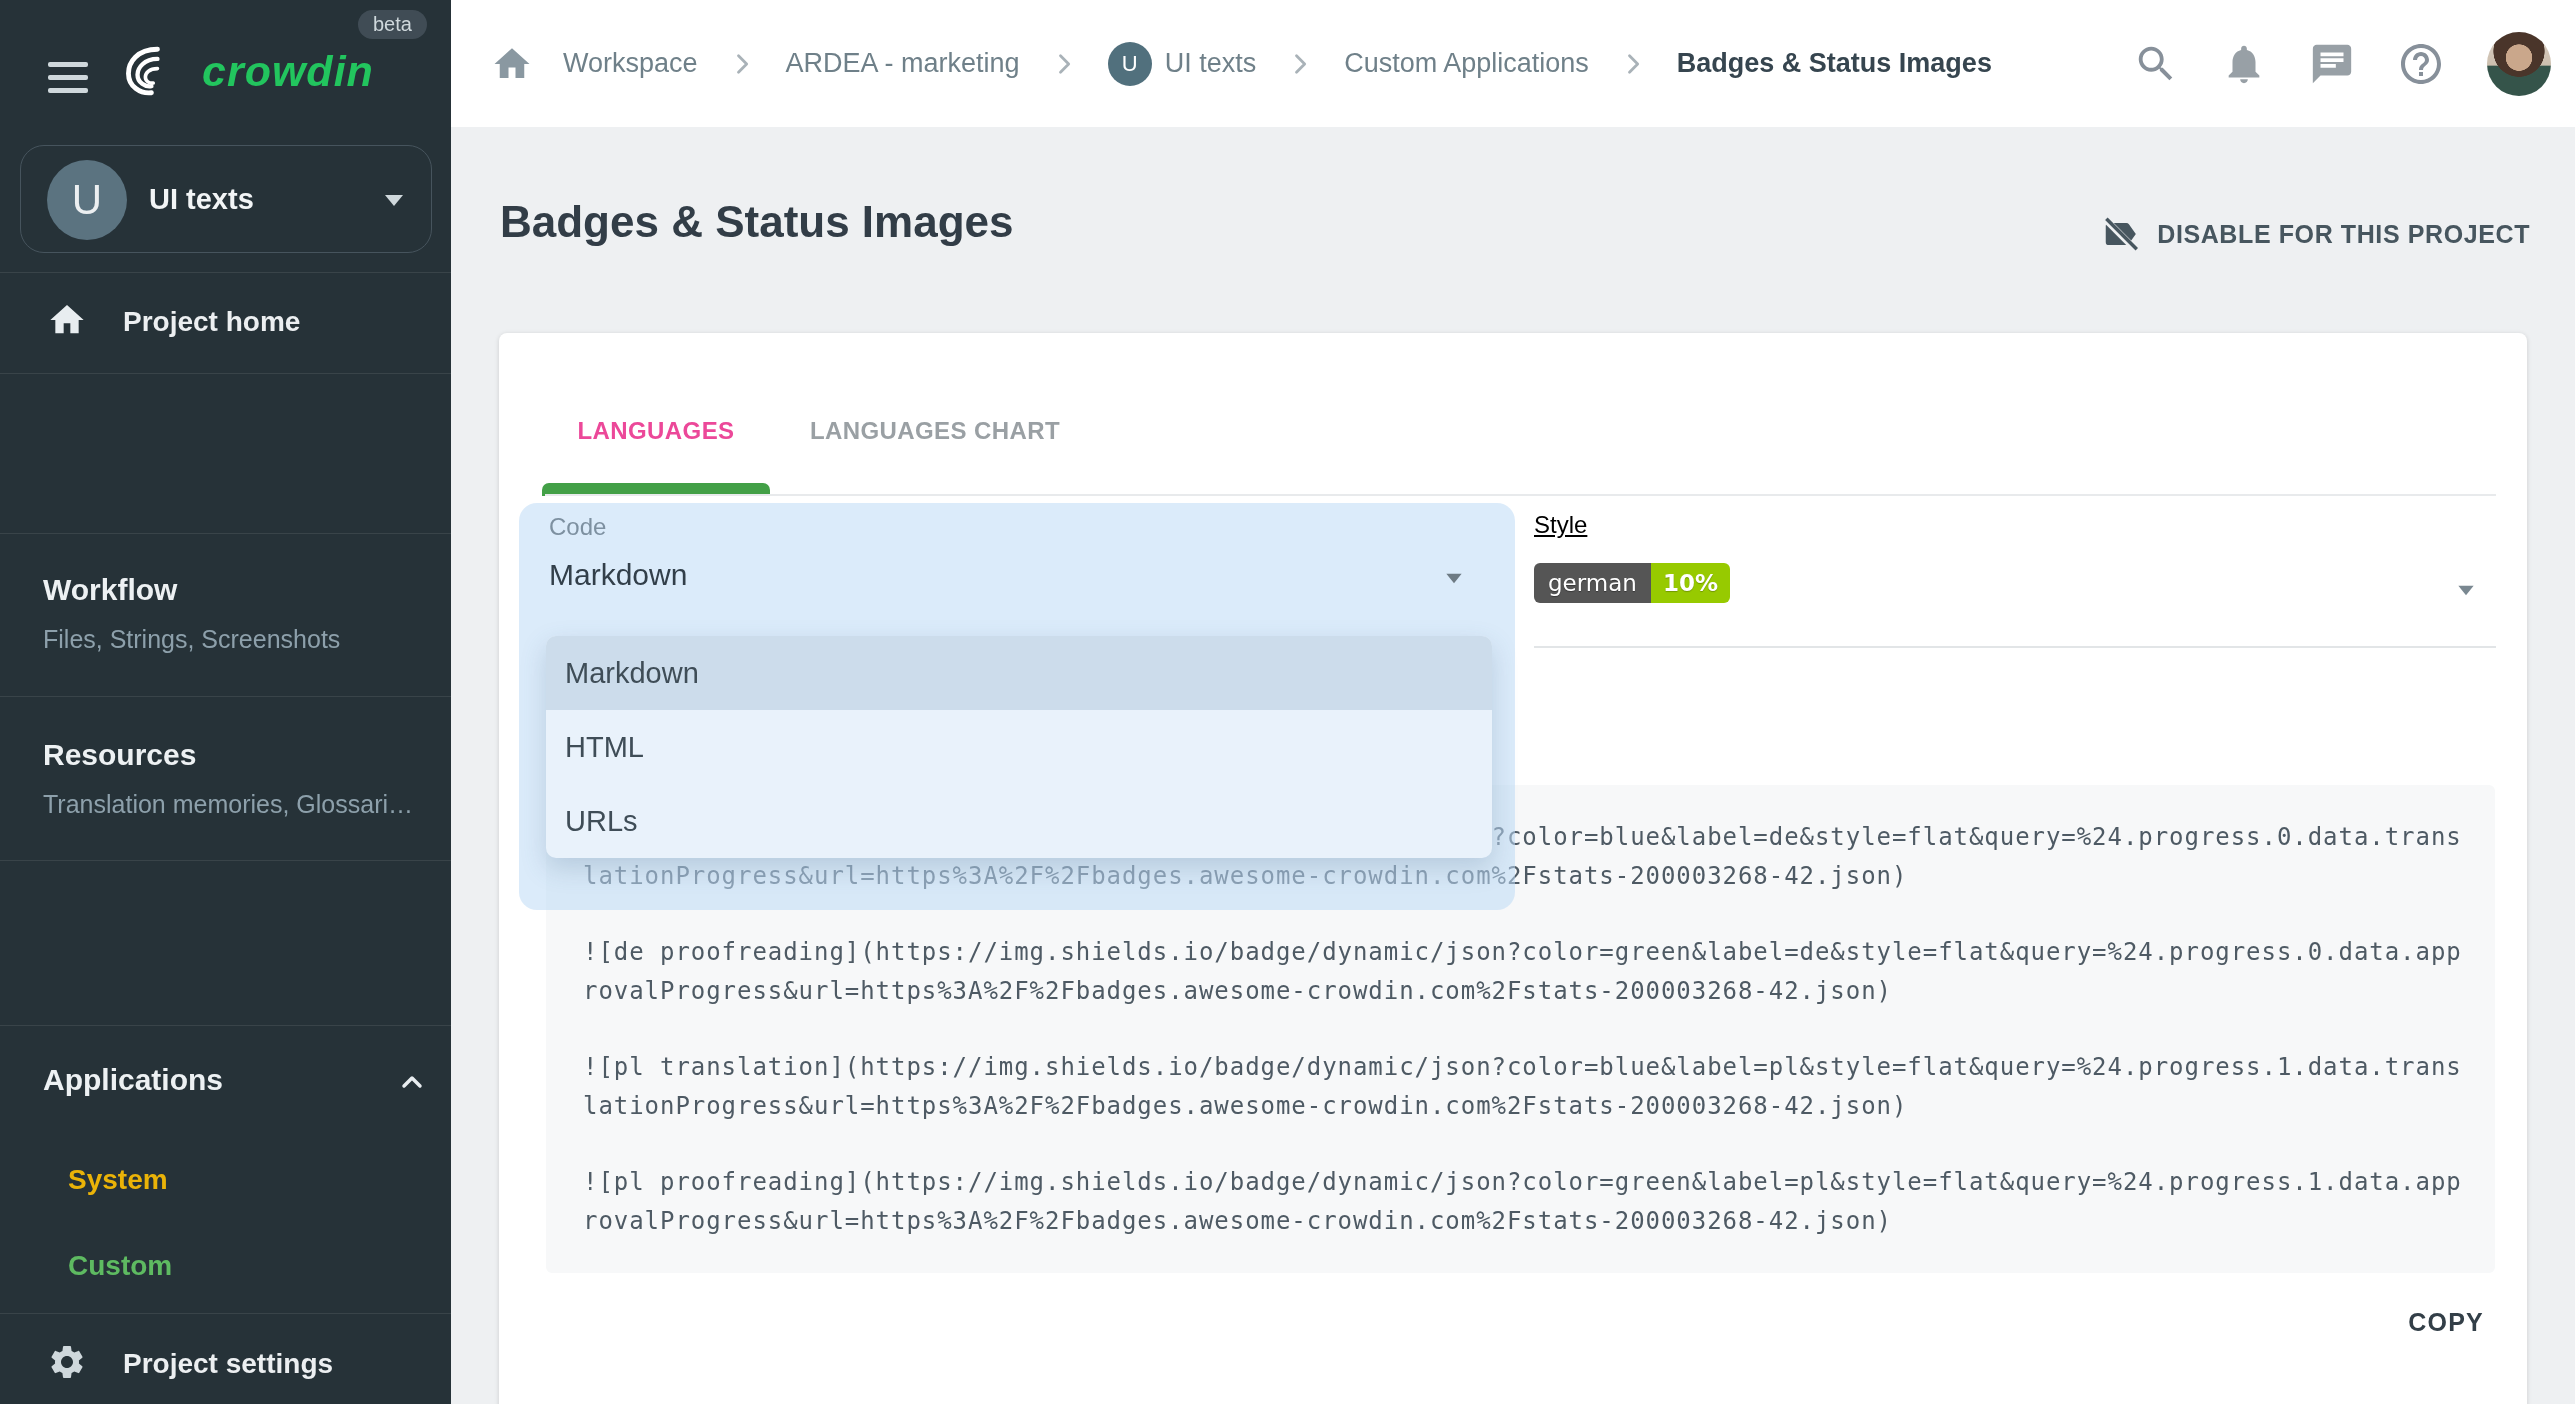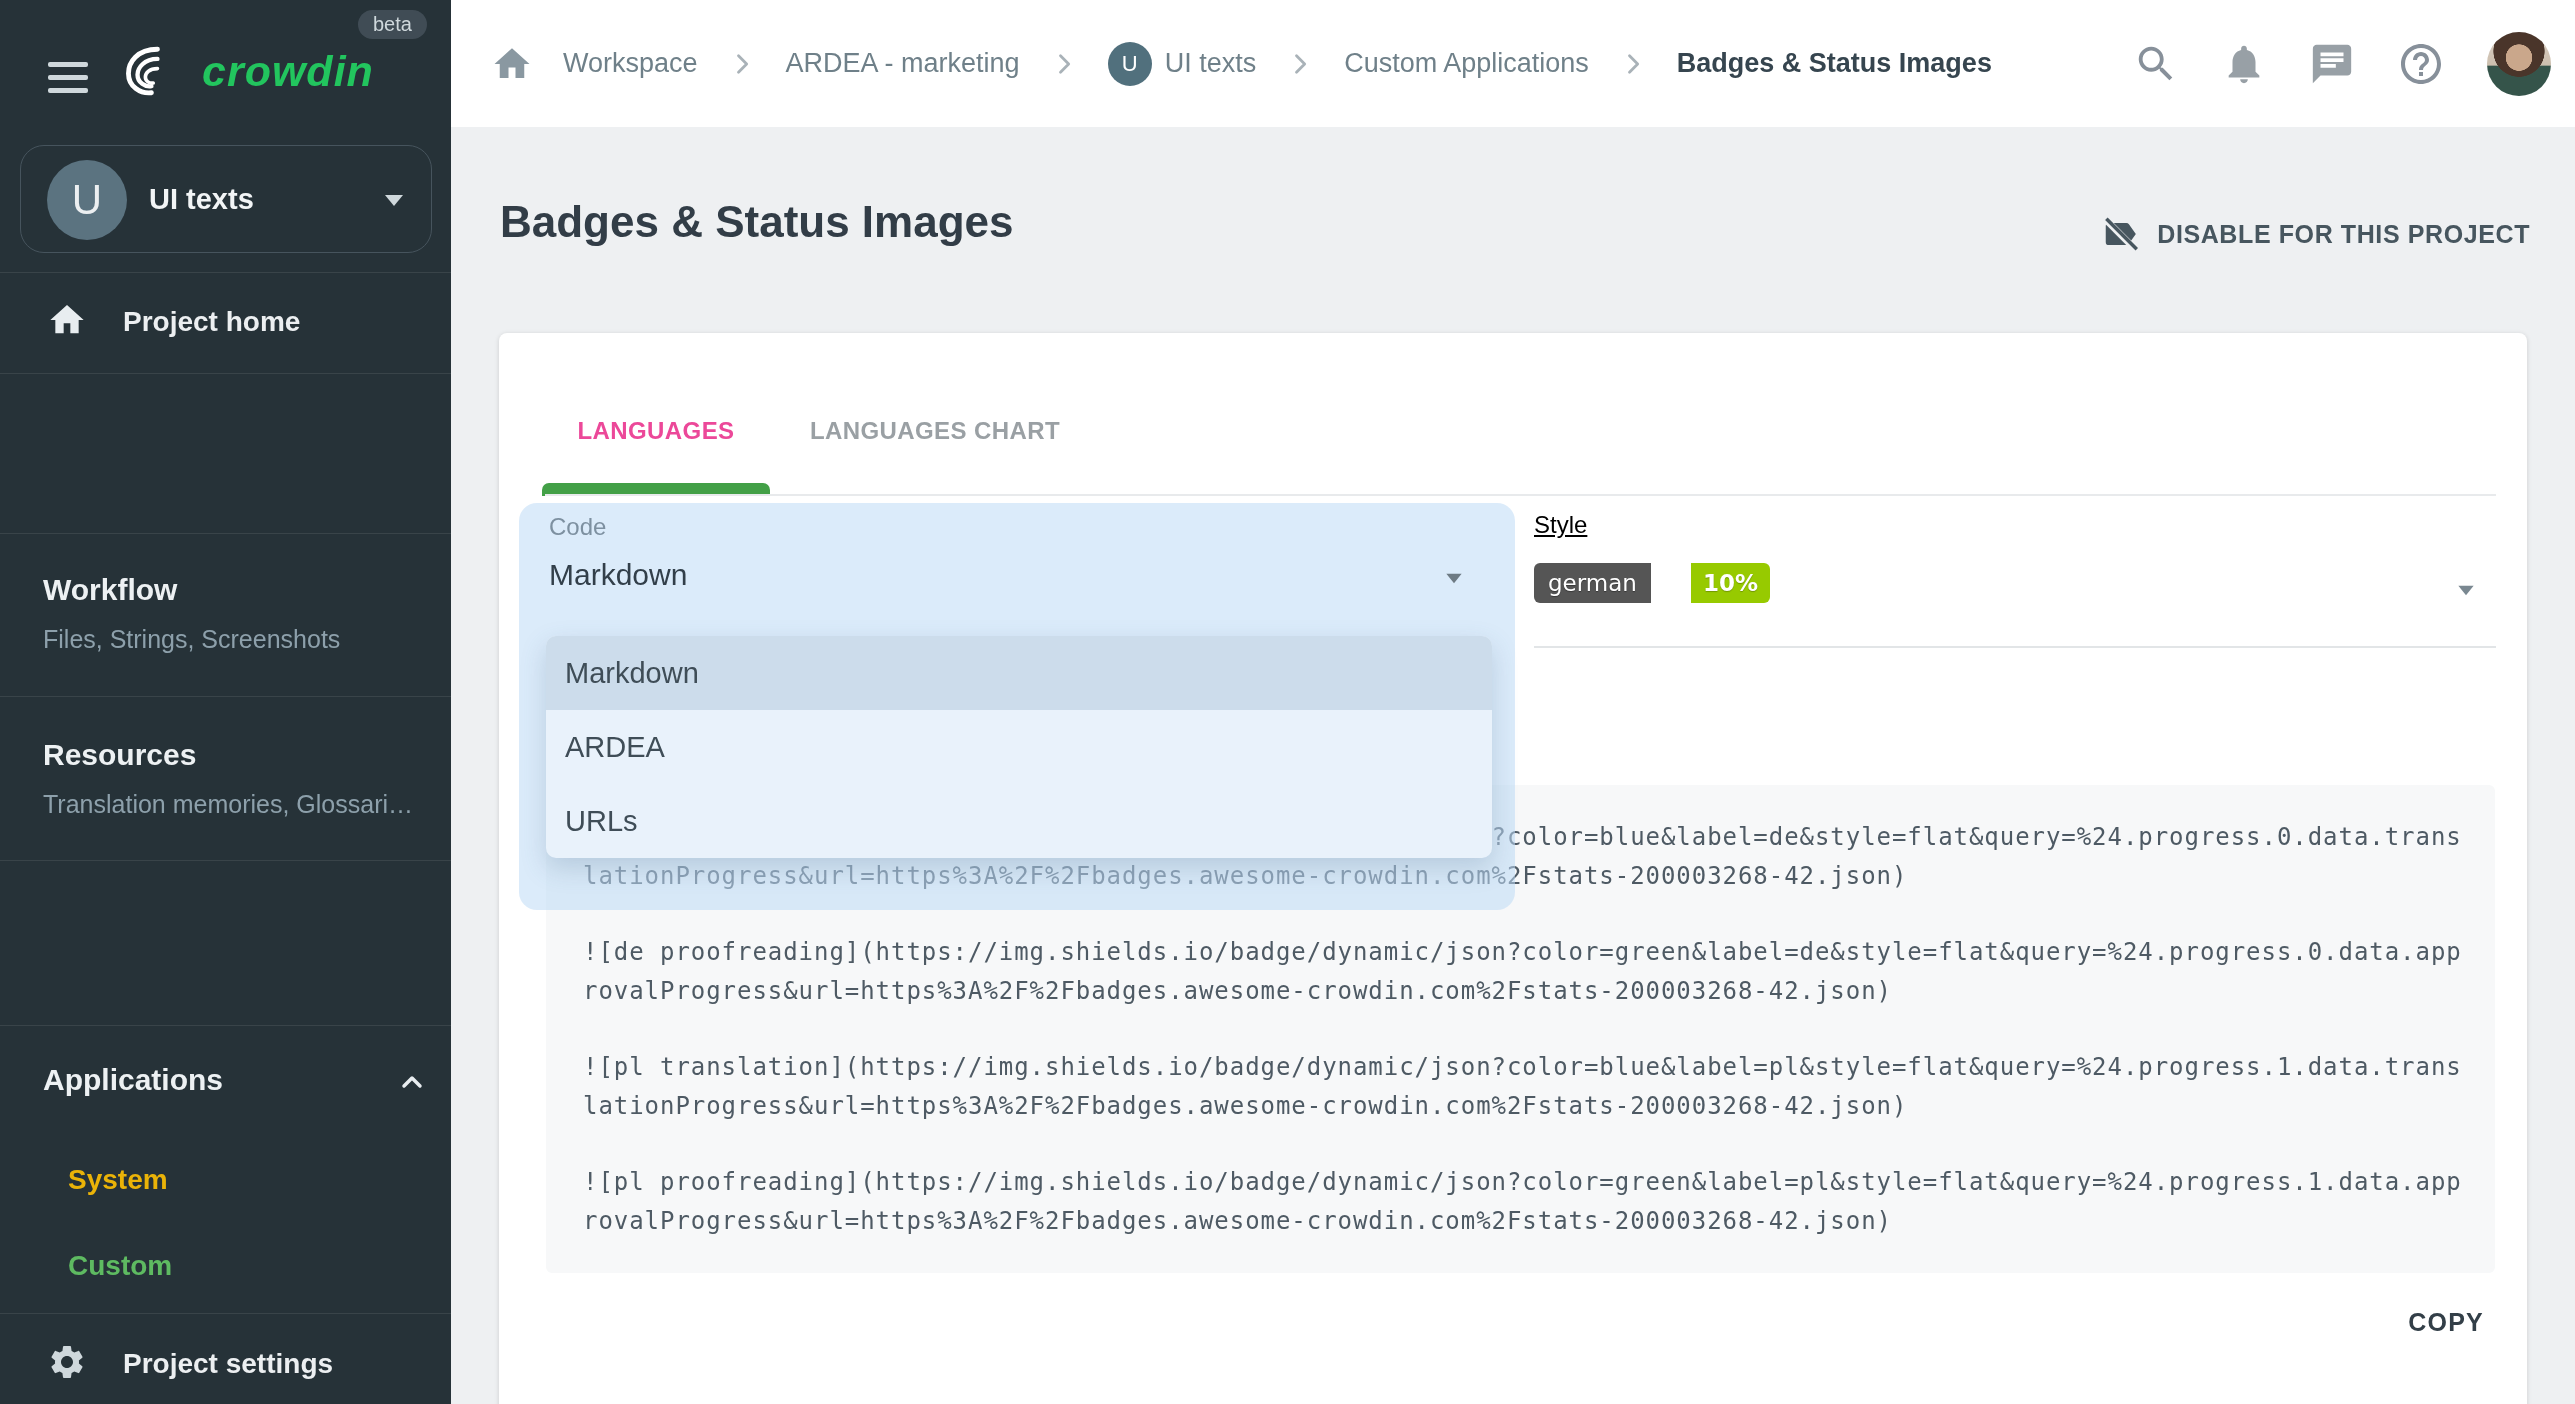--- a/index.html
+++ b/index.html
@@ -49,21 +49,21 @@
   .disable-btn span { font-size:25px; font-weight:700; color:#47565f; letter-spacing:.6px; }
 
   .card { position:absolute; left:48px; top:206px; width:2028px; height:1210px; background:#fff; border-radius:8px; box-shadow:0 1px 5px rgba(0,0,0,.14); }
   .tab { position:absolute; top:84px; font-size:24px; font-weight:700; letter-spacing:.4px; text-align:center; cursor:pointer; }
   .tab1 { left:43px; width:228px; color:#ec4899; }
   .tab2 { left:271px; width:330px; color:#9aa0a4; }
   .tab-underline { position:absolute; left:43px; top:150px; width:228px; height:13px; background:#43a047; border-radius:7px 7px 0 0; }
   .tabs-border { position:absolute; left:46px; top:161px; width:1951px; height:2px; background:#e8eaec; }
 
   .style-label { position:absolute; left:1035px; top:178px; font-size:24px; color:#000000;text-decoration:underline; }
-  .style-badge { position:absolute; left:1035px; top:230px; height:40px; display:flex; border-radius:6px; overflow:hidden; font-family:"DejaVu Sans", sans-serif;gap:40px; }
+  .style-badge { position:absolute; left:1035px; top:230px; height:40px; display:flex; border-radius:6px; overflow:hidden; font-family:"DejaVu Sans", sans-serif; }
   .style-badge .seg1 { background:#555555; color:#fff; font-size:23px; padding:0 14px; display:flex; align-items:center; text-shadow:0 1px 1px rgba(0,0,0,.35); }
   .style-badge .seg2 { background:#97ca00; color:#fff; font-size:23px; padding:0 12px; display:flex; align-items:center; font-weight:700; text-shadow:0 1px 1px rgba(0,0,0,.25); }
   .style-caret { position:absolute; left:1958px; top:252px; border-top-color:#7a8891; transform:scale(.85); }
   .style-underline { position:absolute; left:1035px; top:313px; width:962px; height:2px; background:#e2e5e7; }
 
   .code-block { position:absolute; left:47px; top:452px; width:1949px; height:488px; background:#f7f8f9; border-radius:6px; padding:33px 0 0 37px; z-index:1; }
   .code-line { font-family:"DejaVu Sans Mono", monospace; font-size:24px; line-height:39px; letter-spacing:.95px; color:#4e5a64; white-space:pre; }
   .code-para { margin-bottom:37px; }
   .copy-btn { position:absolute; right:43px; top:975px; background:none; border:none; font-size:25px; font-weight:700; letter-spacing:1.2px; color:#333f48; cursor:pointer; }
 
@@ -240,20 +240,20 @@
       </div>
 
       <button class="copy-btn">COPY</button>
 
       <div class="spotlight">
         <div class="sel-label">Code</div>
         <div class="sel-value">Markdown</div>
         <span class="caret sel-caret"></span>
         <div class="menu">
           <div class="menu-item selected">Markdown</div>
-          <div class="menu-item">ARDEA</div>
+          <div class="menu-item">HTML</div>
           <div class="menu-item">URLs</div>
         </div>
       </div>
     </section>
   </main>
 
 </div>
 
 </body></html>

